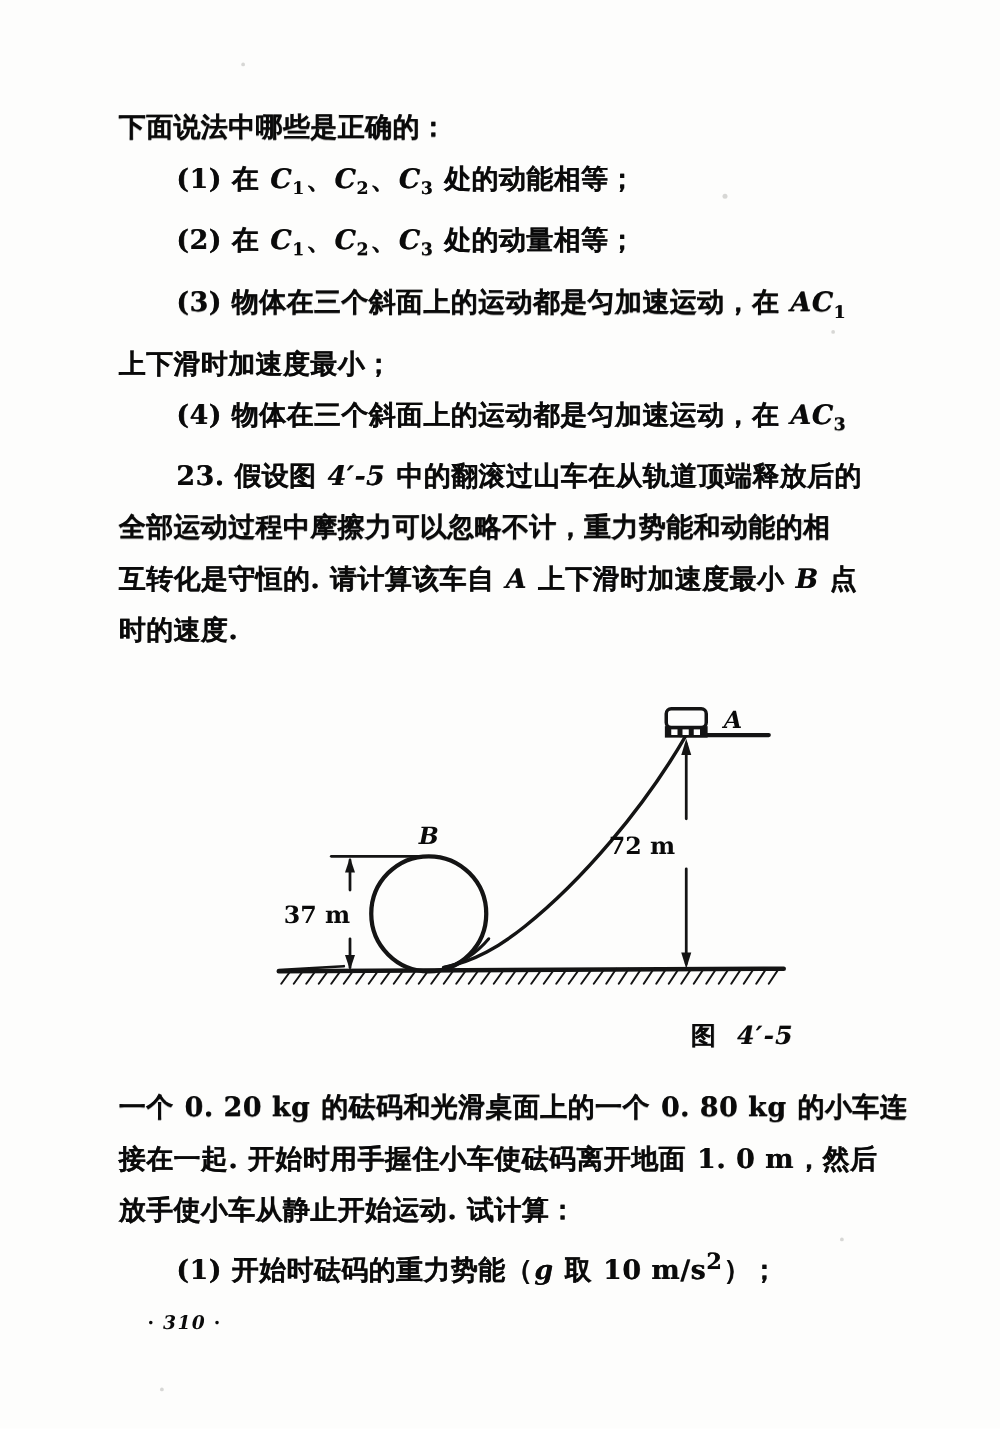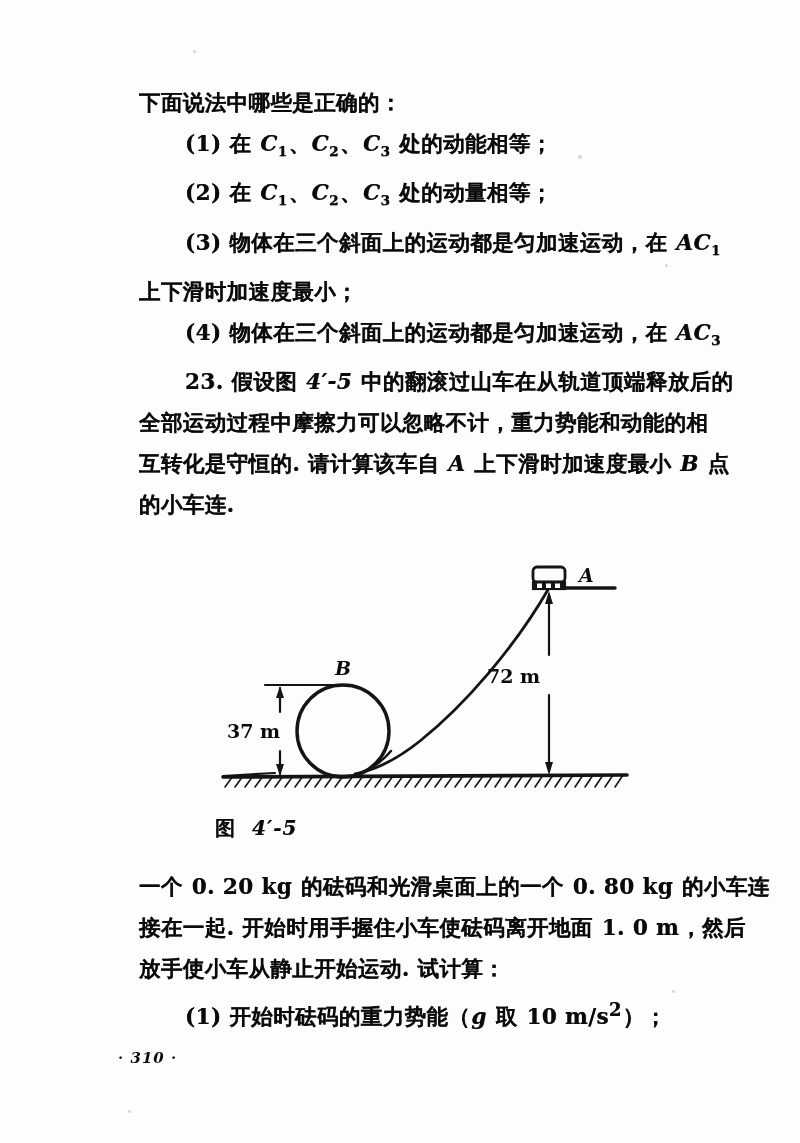--- a/index.html
+++ b/index.html
@@ -31,21 +31,20 @@
     width: 620px;
   }
   .line {
     font-size: 21.5px;
     line-height: 41px;
     letter-spacing: 0.4px;
     white-space: nowrap;
     font-weight: 700;
     color: #0a0a0a;
     text-shadow: 0.35px 0 0 rgba(0,0,0,0.55), 0 0.3px 0 rgba(0,0,0,0.35);
-    margin-left: 44px;
   }
   .line.indent { padding-left: 46px; }
 
   .mi {
     font-family: "DejaVu Serif", "Liberation Serif", serif;
     font-style: italic;
     font-weight: 700;
     padding: 0 1px;
   }
   .mi sub, .mi sup {
@@ -67,21 +66,21 @@
     width: 420px;
     height: 255px;
   }
   .figure svg { display: block; }
 
   .figcaption {
     position: absolute;
     left: 215px;
     top: 815px;
     width: 420px;
-    text-align: left;
+    text-align: right;
     font-size: 20px;
     font-weight: 700;
     letter-spacing: 1px;
     color: #0a0a0a;
     text-shadow: 0.35px 0 0 rgba(0,0,0,0.5);
   }
   .figcaption .gap { display: inline-block; width: 16px; }
 
   
   .textblock2 {
@@ -133,21 +132,21 @@
     <div class="line indent"><span>(2)</span>&nbsp;<span>在 </span><span class="mi"><span>C</span><sub>1</sub></span><span>、</span><span class="mi"><span>C</span><sub>2</sub></span><span>、</span><span class="mi"><span>C</span><sub>3</sub></span><span> 处的动量相等；</span></div>
 
     <div class="line indent"><span>(3)</span>&nbsp;<span>物体在三个斜面上的运动都是匀加速运动，在 </span><span class="mi"><span>AC</span><sub>1</sub></span></div>
     <div class="line"><span>上下滑时加速度最小；</span></div>
 
     <div class="line indent"><span>(4)</span>&nbsp;<span>物体在三个斜面上的运动都是匀加速运动，在 </span><span class="mi"><span>AC</span><sub>3</sub></span></div>
 
     <div class="line indent"><span>23.</span>&nbsp;<span>假设图 </span><span class="num prime">4′-5</span><span> 中的翻滚过山车在从轨道顶端释放后的</span></div>
     <div class="line"><span>全部运动过程中摩擦力可以忽略不计，重力势能和动能的相</span></div>
     <div class="line"><span>互转化是守恒的. 请计算该车自 </span><span class="mi">A</span><span> 上下滑时加速度最小 </span><span class="mi">B</span><span> 点</span></div>
-    <div class="line"><span>的小车连.</span></div>
+    <div class="line"><span>时的速度.</span></div>
   </div>
 
   <div class="figure">
     <svg width="420" height="255" viewBox="0 0 420 255" xmlns="http://www.w3.org/2000/svg">
       <g stroke="#141414" fill="none" stroke-linecap="round">
 
         <path d="M 8 222 L 412 220" stroke-width="3.6"></path>
 
         <path d="M 8 221 L 60 218" stroke-width="2.2"></path>
 

